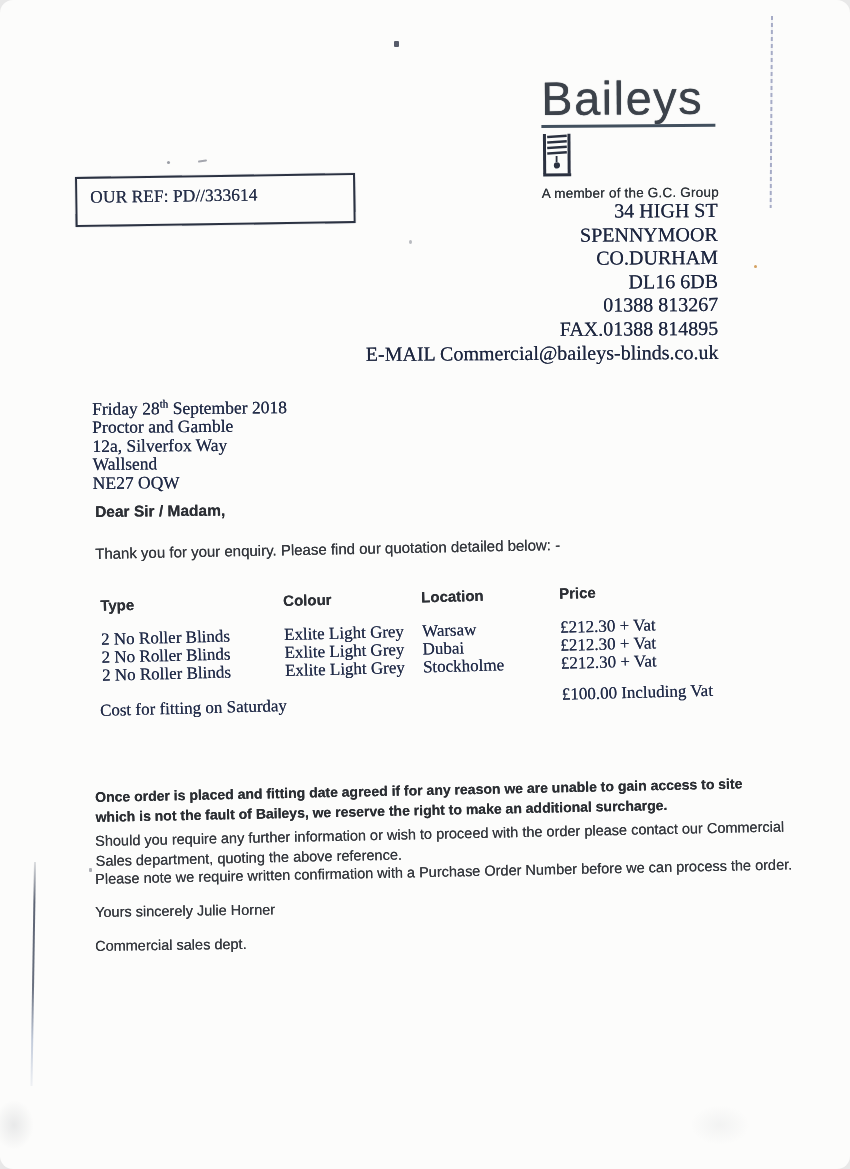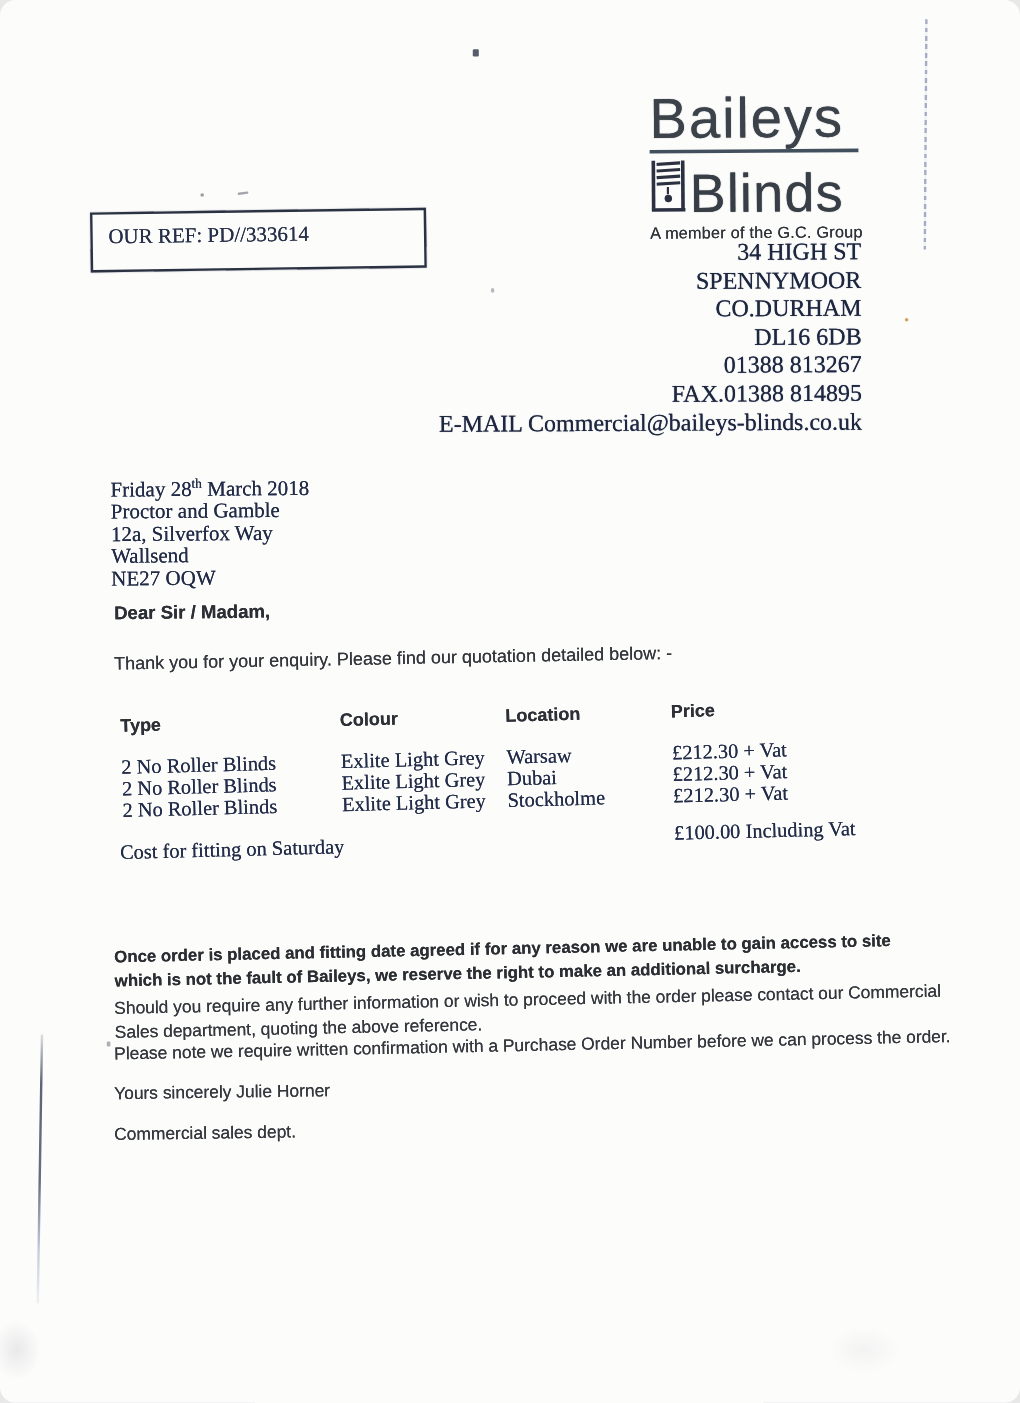--- a/index.html
+++ b/index.html
@@ -90,41 +90,40 @@
             <line x1="7" y1="5" x2="24" y2="4"></line>
             <line x1="7" y1="10.5" x2="24" y2="9.5"></line>
             <line x1="7" y1="16" x2="24" y2="15"></line>
             <line x1="7" y1="21.5" x2="24" y2="20.5"></line>
           </g>
           <line x1="15" y1="24" x2="15" y2="30" stroke="#2b3140" stroke-width="1.8"></line>
           <circle cx="15.3" cy="33.5" r="3.1" fill="#2b3140"></circle>
           <rect x="1.5" y="41.5" width="28" height="3" fill="#2b3140"></rect>
         </svg>
       </span>
-      <span class="logo-word2">Blinds</span>
     </div>
     <div class="logo-tag">A member of the G.C. Group</div>
   </div>
 
   <div class="refbox">
     <span class="reftext">OUR REF: PD//333614</span>
   </div>
 
   <div class="addr">
     <div>34 HIGH ST</div>
     <div>SPENNYMOOR</div>
     <div>CO.DURHAM</div>
     <div>DL16 6DB</div>
     <div>01388 813267</div>
     <div>FAX.01388 814895</div>
     <div>E-MAIL Commercial@baileys-blinds.co.uk</div>
   </div>
 
   <div class="recipient">
-    <div><span>Friday 28</span><sup>th</sup><span> March 2018</span></div>
+    <div><span>Friday 28</span><sup>th</sup><span> September 2018</span></div>
     <div>Proctor and Gamble</div>
     <div>12a, Silverfox Way</div>
     <div>Wallsend</div>
     <div>NE27 OQW</div>
   </div>
 
   <div class="salutation">Dear Sir / Madam,</div>
   <div class="intro">Thank you for your enquiry. Please find our quotation detailed below: -</div>
 
   <div class="qtable">

